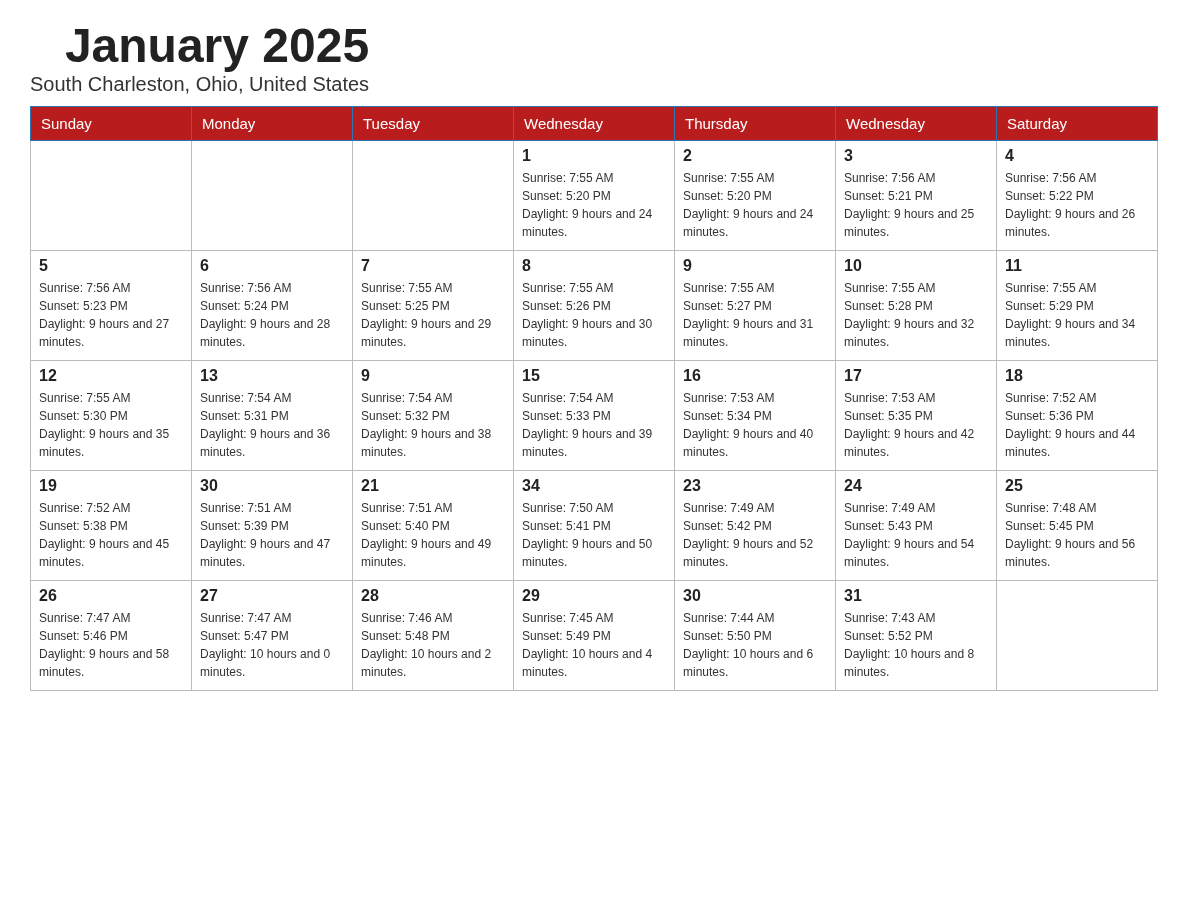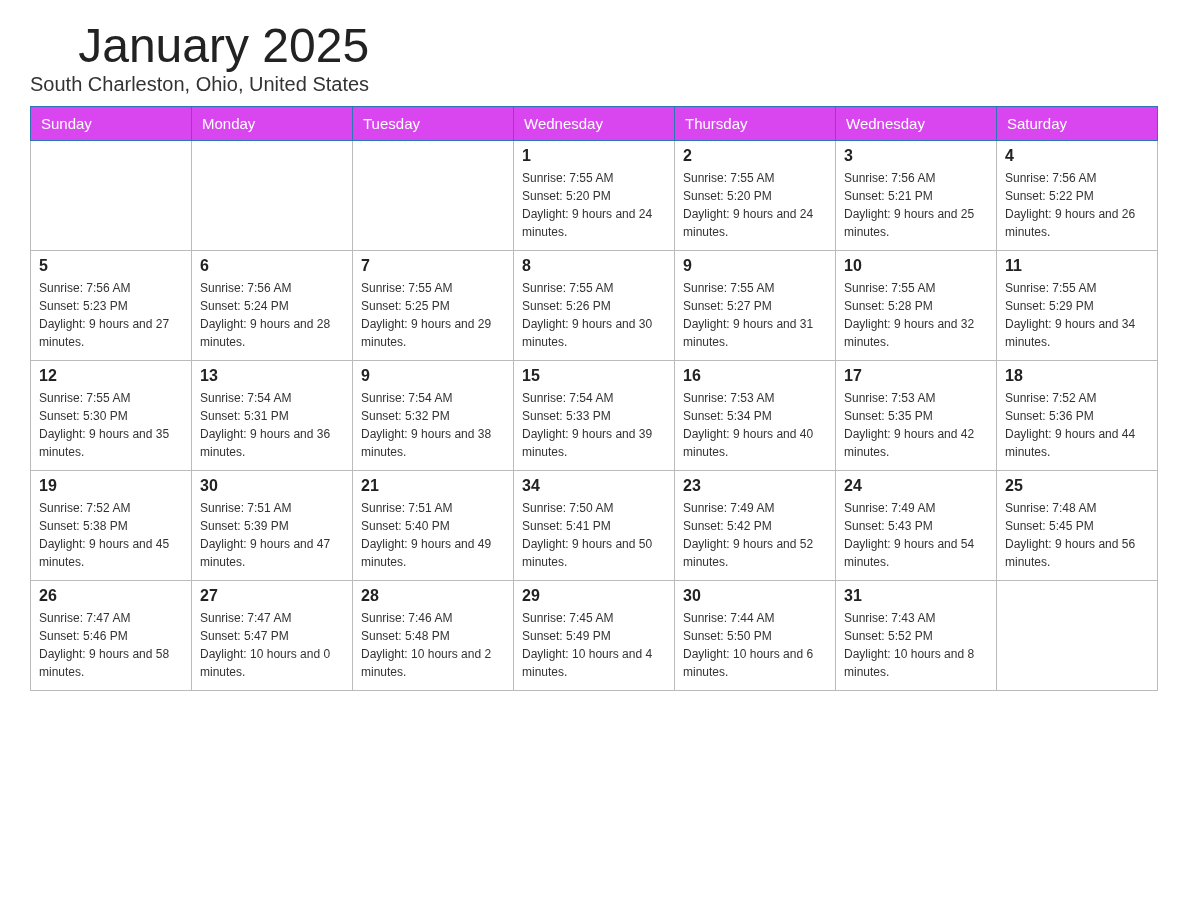--- a/index.html
+++ b/index.html
@@ -34,35 +34,35 @@
       border-right: 0px solid transparent;
       border-top: 18px solid #1a6fb5;
       margin-left: 2px;
       margin-top: 4px;
     }
     .title-section {
       text-align: right;
     }
     .calendar-title {
       font-size: 48px;
-      font-weight: normal;
+      font-weight: bold;
       color: #222;
       line-height: 1.1;
     }
     .calendar-subtitle {
       font-size: 20px;
       color: #333;
     }
     .calendar-table {
       width: 100%;
       border-collapse: collapse;
       margin-top: 10px;
     }
     .calendar-table th {
-      background-color: #d946ef;
+      background-color: #b91c1c;
       color: #fff;
       font-size: 15px;
       font-weight: normal;
       padding: 8px 10px;
       border: 1px solid #2e75b6;
       text-align: left;
     }
     .calendar-table td {
       border: 1px solid #bbb;
       vertical-align: top;

